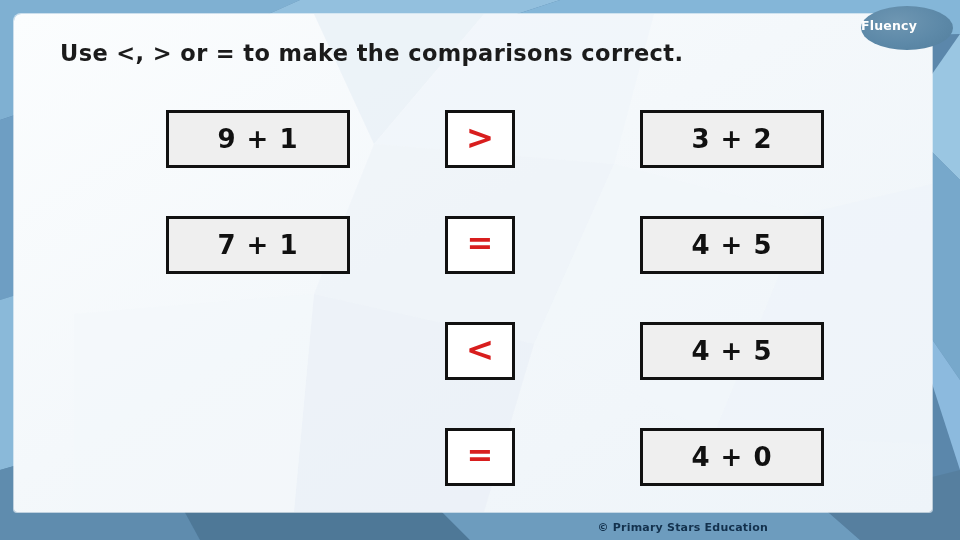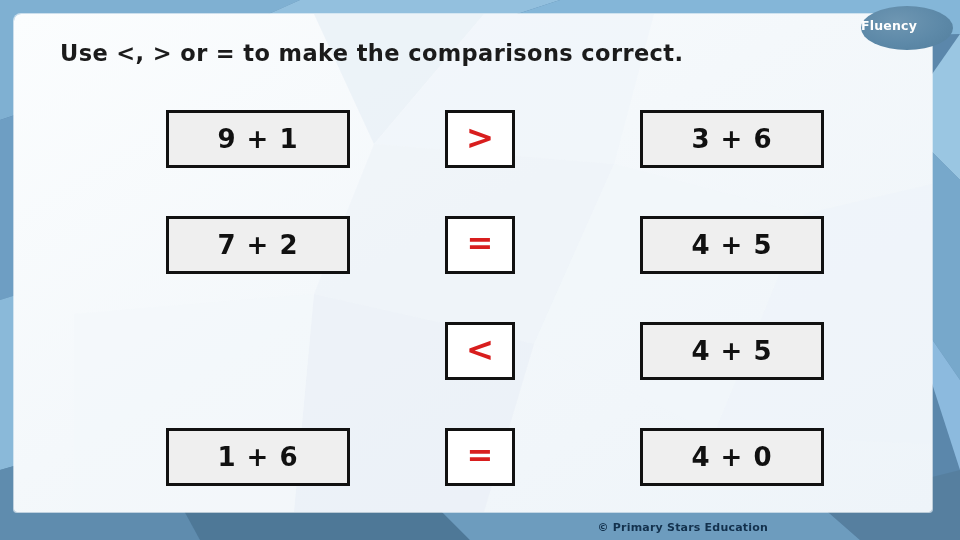--- a/index.html
+++ b/index.html
@@ -201,49 +201,46 @@
     <div id="rows">
 
       <div class="row">
         <div class="op-box left">
           <span class="expr">9 + 1</span>
         </div>
         <div class="sym-box">
           <span class="sym chev">&gt;</span>
         </div>
         <div class="op-box right">
-          <span class="expr">3 + 6</span>
+          <span class="expr">3 + 2</span>
         </div>
       </div>
 
       <div class="row">
         <div class="op-box left">
-          <span class="expr">7 + 2</span>
+          <span class="expr">7 + 1</span>
         </div>
         <div class="sym-box">
           <span class="sym">=</span>
         </div>
         <div class="op-box right">
           <span class="expr">4 + 5</span>
         </div>
       </div>
 
       <div class="row">
         <div class="sym-box">
           <span class="sym chev">&lt;</span>
         </div>
         <div class="op-box right">
           <span class="expr">4 + 5</span>
         </div>
       </div>
 
       <div class="row">
-        <div class="op-box left">
-          <span class="expr">1 + 6</span>
-        </div>
         <div class="sym-box">
           <span class="sym">=</span>
         </div>
         <div class="op-box right">
           <span class="expr">4 + 0</span>
         </div>
       </div>
 
     </div>
   </div>

